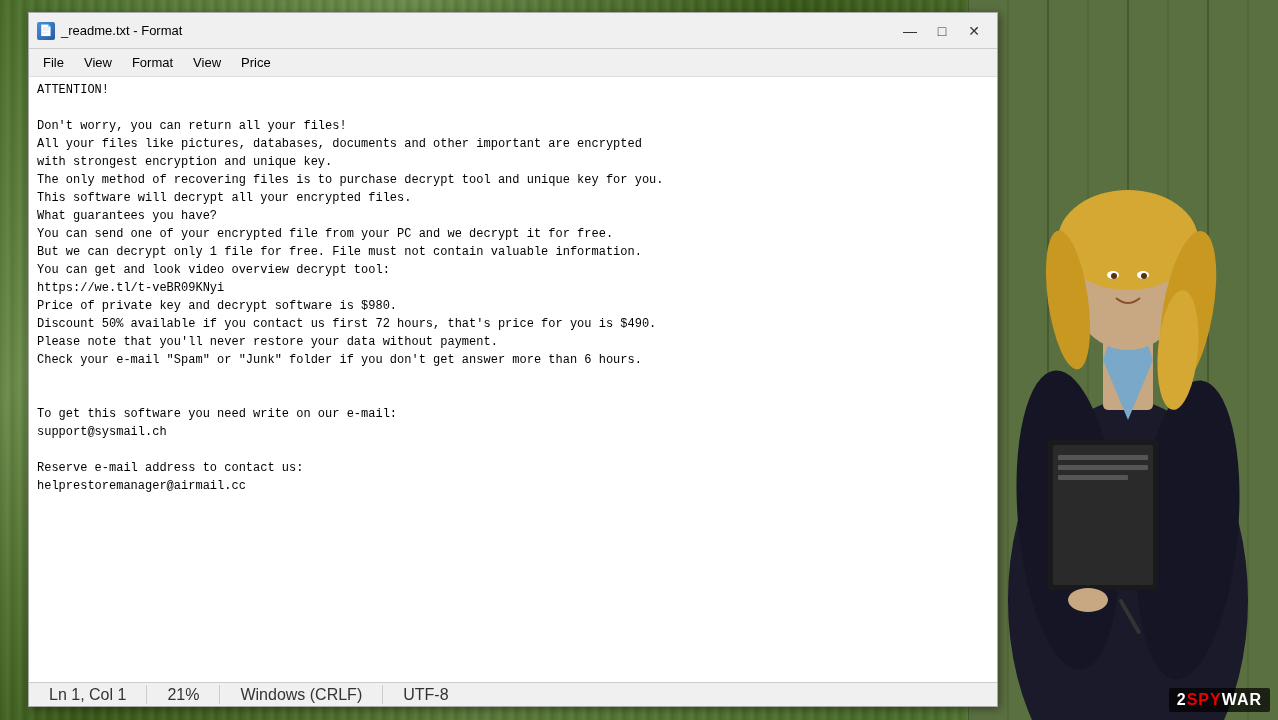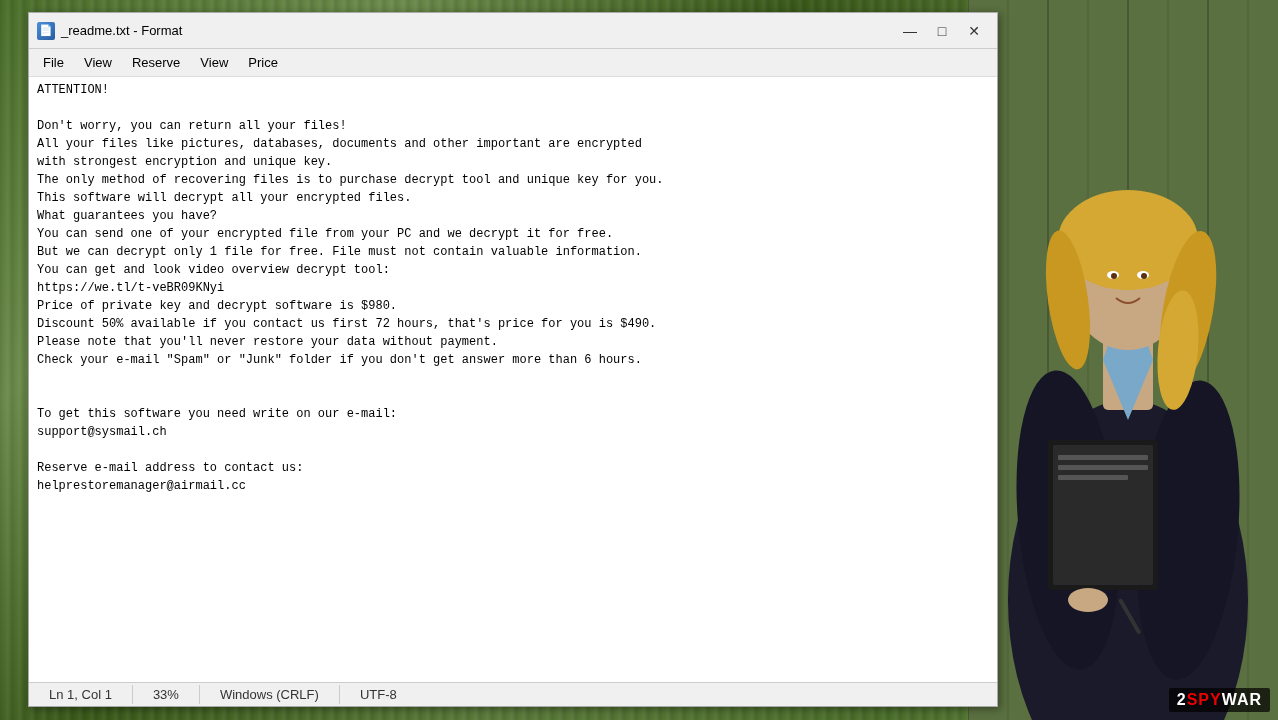--- a/index.html
+++ b/index.html
@@ -152,21 +152,21 @@
 
     
     .status-bar {
       display: flex;
       align-items: flex-start;
       background: #f0f0f0;
       border-top: 1px solid #ccc;
       padding: 2px 0;
       height: 24px;
       flex-shrink: 0;
-      font-size: 13px;
+      font-size: 16px;
       font-family: 'Segoe UI', Arial, sans-serif;
       color: #333;
     }
 
     .status-section {
       padding: 0 20px;
       border-right: 1px solid #ccc;
       height: 100%;
       display: flex;
       align-items: center;
@@ -278,21 +278,21 @@
     <div class="title-bar-controls">
       <button class="title-btn">—</button>
       <button class="title-btn">□</button>
       <button class="title-btn close">✕</button>
     </div>
   </div>
 
   <div class="menu-bar">
     <span class="menu-item">File</span>
     <span class="menu-item">View</span>
-    <span class="menu-item">Reserve</span>
+    <span class="menu-item">Format</span>
     <span class="menu-item">View</span>
     <span class="menu-item">Price</span>
   </div>
 
   <div class="text-content">ATTENTION!
 
 Don't worry, you can return all your files!
 All your files like pictures, databases, documents and other important are encrypted
 with strongest encryption and unique key.
 The only method of recovering files is to purchase decrypt tool and unique key for you.
@@ -310,21 +310,21 @@
 
 To get this software you need write on our e-mail:
 support@sysmail.ch
 
 Reserve e-mail address to contact us:
 helprestoremanager@airmail.cc
 </div>
 
   <div class="status-bar">
     <div class="status-section">Ln 1, Col 1</div>
-    <div class="status-section">33%</div>
+    <div class="status-section">21%</div>
     <div class="status-section">Windows (CRLF)</div>
     <div class="status-section">UTF-8</div>
   </div>
 
 </div>
 
 <div class="watermark">
   <span>2</span><span class="spy">SPY</span><span>WAR</span>
 </div>
 

